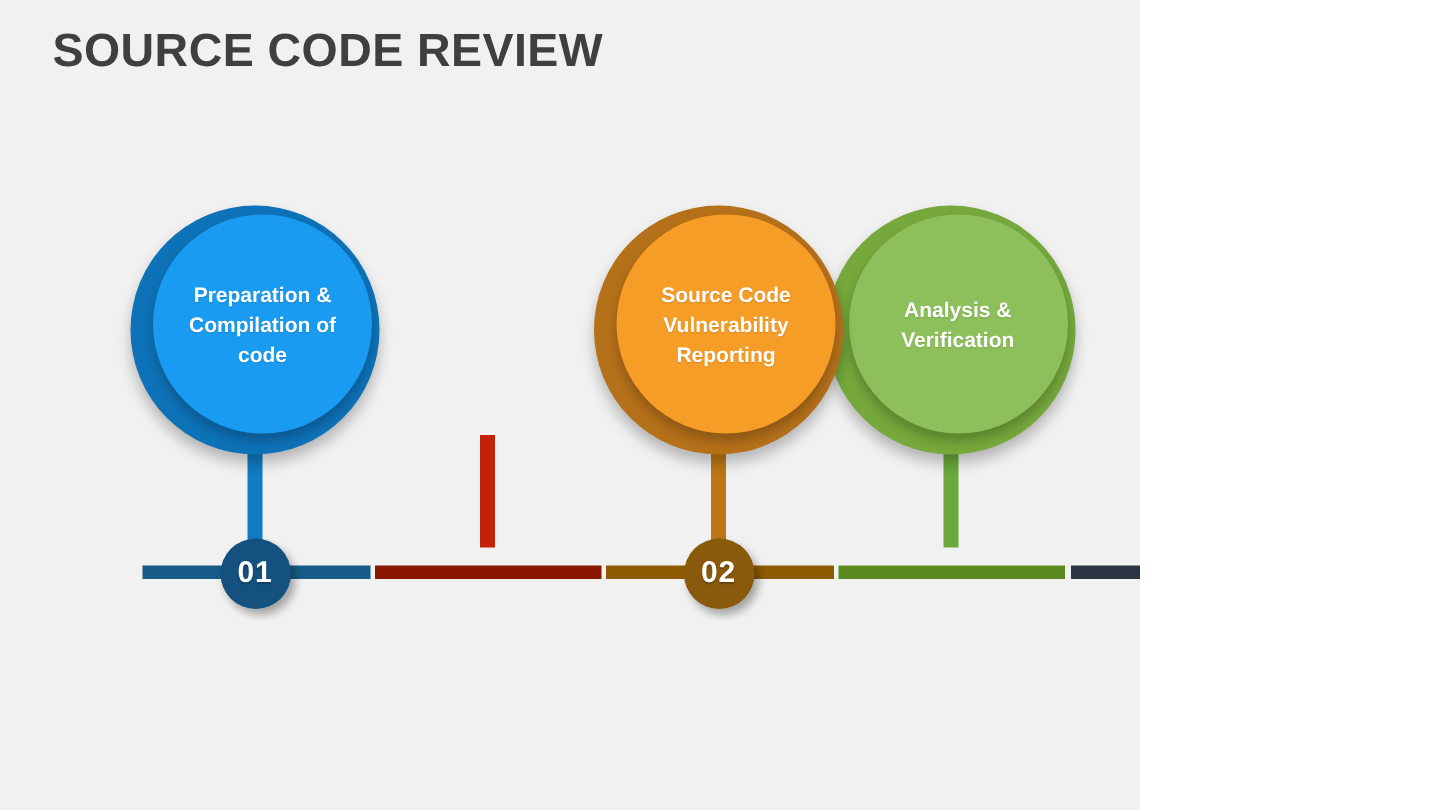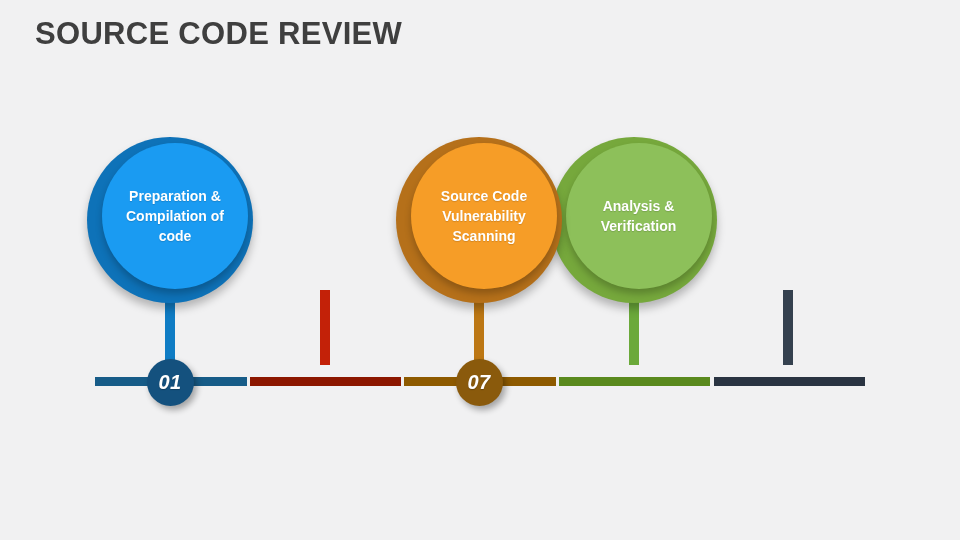--- a/index.html
+++ b/index.html
@@ -1,17 +1,17 @@
 <!DOCTYPE html>
 <html><head>
 <meta charset="utf-8">
 <style>
   html,body{margin:0;padding:0;}
   .slide{
-    position:relative;width:960px;height:540px;overflow:hidden;
+    position:relative;width:760px;height:540px;overflow:hidden;
     background:#F1F1F2;
     font-family:"Liberation Sans",sans-serif;
   }
   .title{
     position:absolute;left:35px;top:16px;margin:0;
     font-size:31px;font-weight:bold;color:#3F3F3F;letter-spacing:.3px;
   }
   .timeline-seg{
     position:absolute;top:377px;height:9px;width:151.5px;z-index:0;
   }
@@ -32,21 +32,21 @@
   .label{
     color:#fff;font-weight:bold;font-size:14px;line-height:1.45;
     white-space:pre-line;padding:0 10px;text-shadow:0 1px 1px rgba(0,0,0,.15);
   }
   .badge{
     position:absolute;left:59.5px;top:359px;width:47px;height:47px;border-radius:50%;
     background:var(--badge);box-shadow:3px 4px 6px rgba(0,0,0,.32);
     display:flex;align-items:center;justify-content:center;z-index:3;
   }
   .badge span{color:#fff;font-weight:bold;font-size:20px;letter-spacing:.5px;
-    text-shadow:0 1px 1px rgba(0,0,0,.25);font-style:italic;}
+    text-shadow:0 1px 1px rgba(0,0,0,.25);}
 </style>
 </head>
 <body>
 
 <div class="slide" style="background: rgb(241, 241, 242);">
   <h1 class="title" style="color: rgb(63, 63, 63);">SOURCE CODE REVIEW</h1>
 
   <div class="timeline-seg" style="left: 95px; background: rgb(23, 92, 136);"></div>
   <div class="timeline-seg" style="left: 249.65px; background: rgb(140, 23, 0);"></div>
   <div class="timeline-seg" style="left: 404.3px; background: rgb(142, 90, 0);"></div>
@@ -70,25 +70,25 @@
   <div class="step" style="left: 241.5px; z-index: 9; --ring: #C5290C; --fill: #F32D0E; --stem: #C32108; --segment: #8C1700; --badge: #8E1D07;">
     <div class="stem"></div>
   </div>
 
   <div class="step" style="left: 396px; z-index: 8; --ring: #B5701A; --fill: #F69D27; --stem: #BC7714; --segment: #8E5A00; --badge: #8A5A0C;">
     <div class="stem"></div>
     <div class="big">
       <div class="inner">
         <div class="label">Source Code
 Vulnerability
-Scanning</div>
+Reporting</div>
       </div>
     </div>
     <div class="badge">
-      <span>07</span>
+      <span>02</span>
     </div>
   </div>
 
   <div class="step" style="left: 550.5px; z-index: 7; --ring: #76A83C; --fill: #8DC05A; --stem: #6BA93A; --segment: #5A8A1E; --badge: #4C7C26;">
     <div class="stem"></div>
     <div class="big">
       <div class="inner">
         <div class="label">Analysis &amp;
 Verification</div>
       </div>

